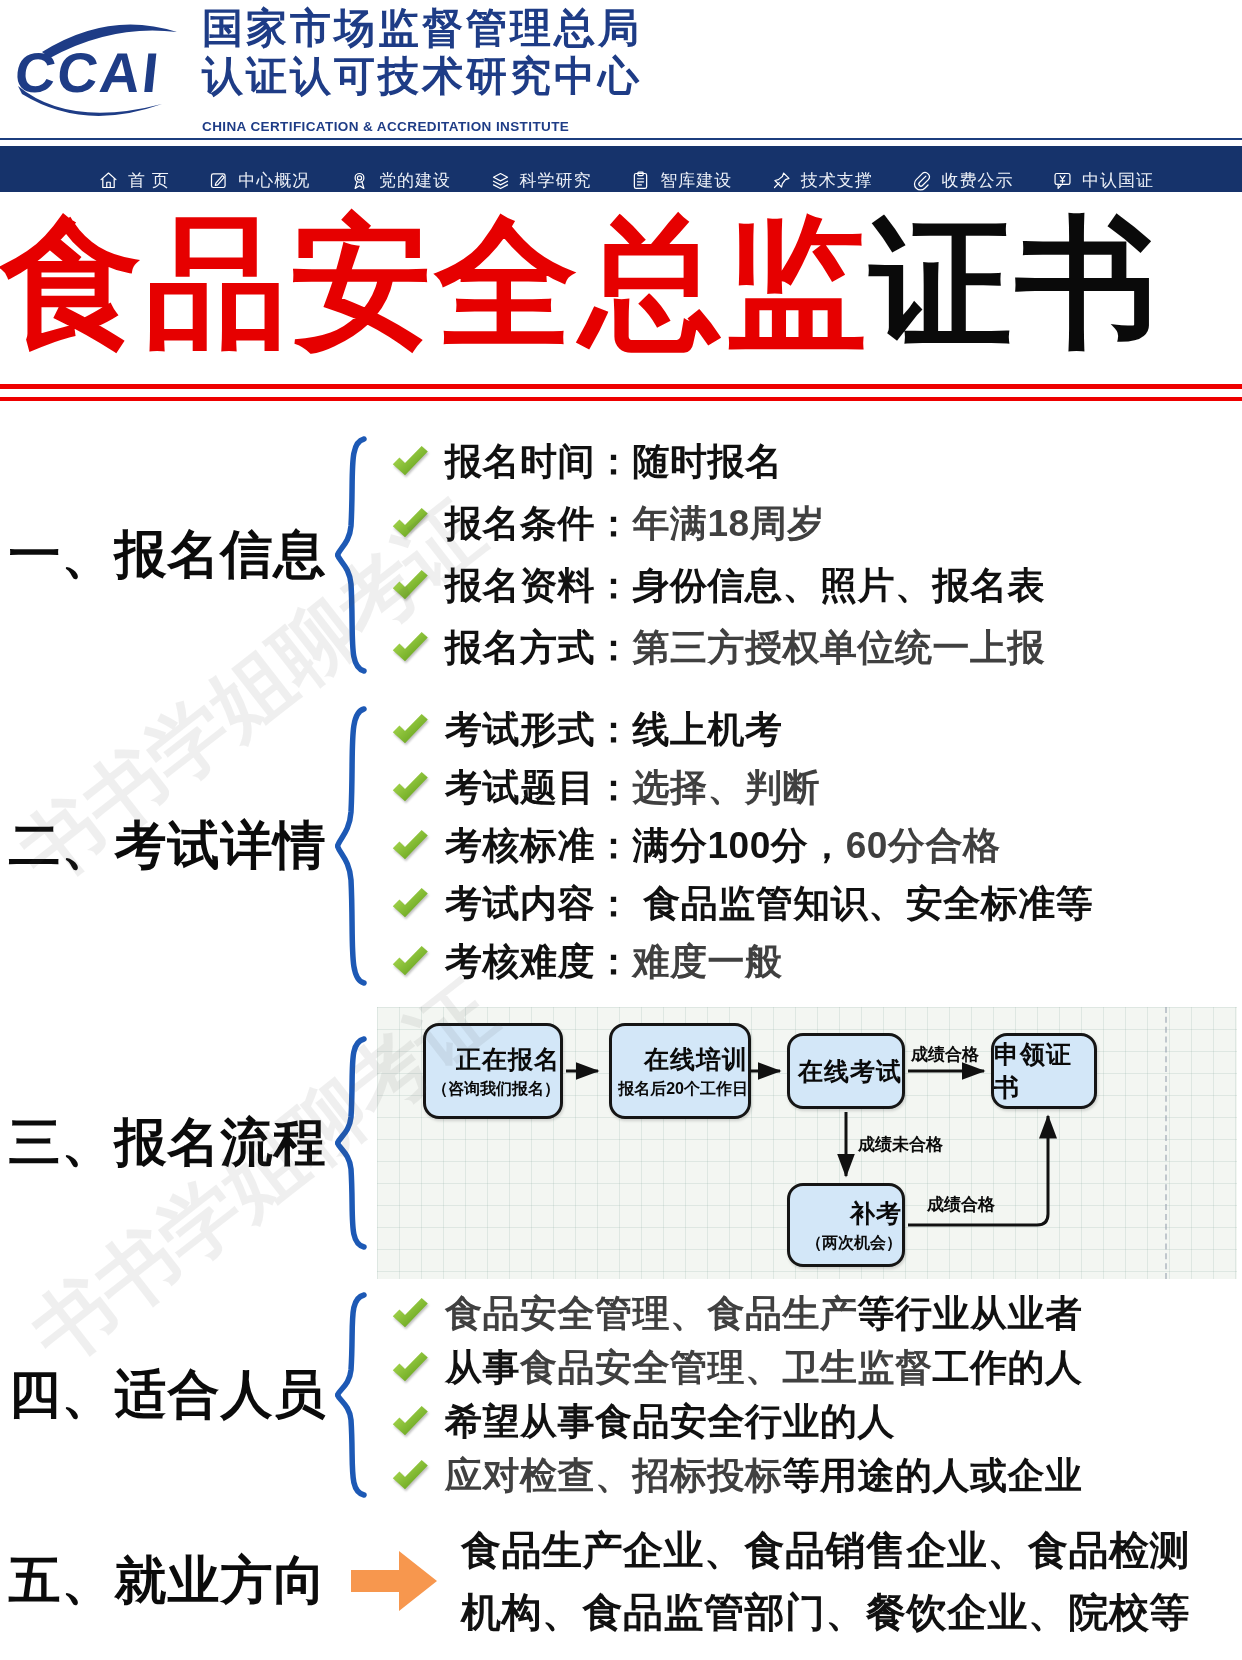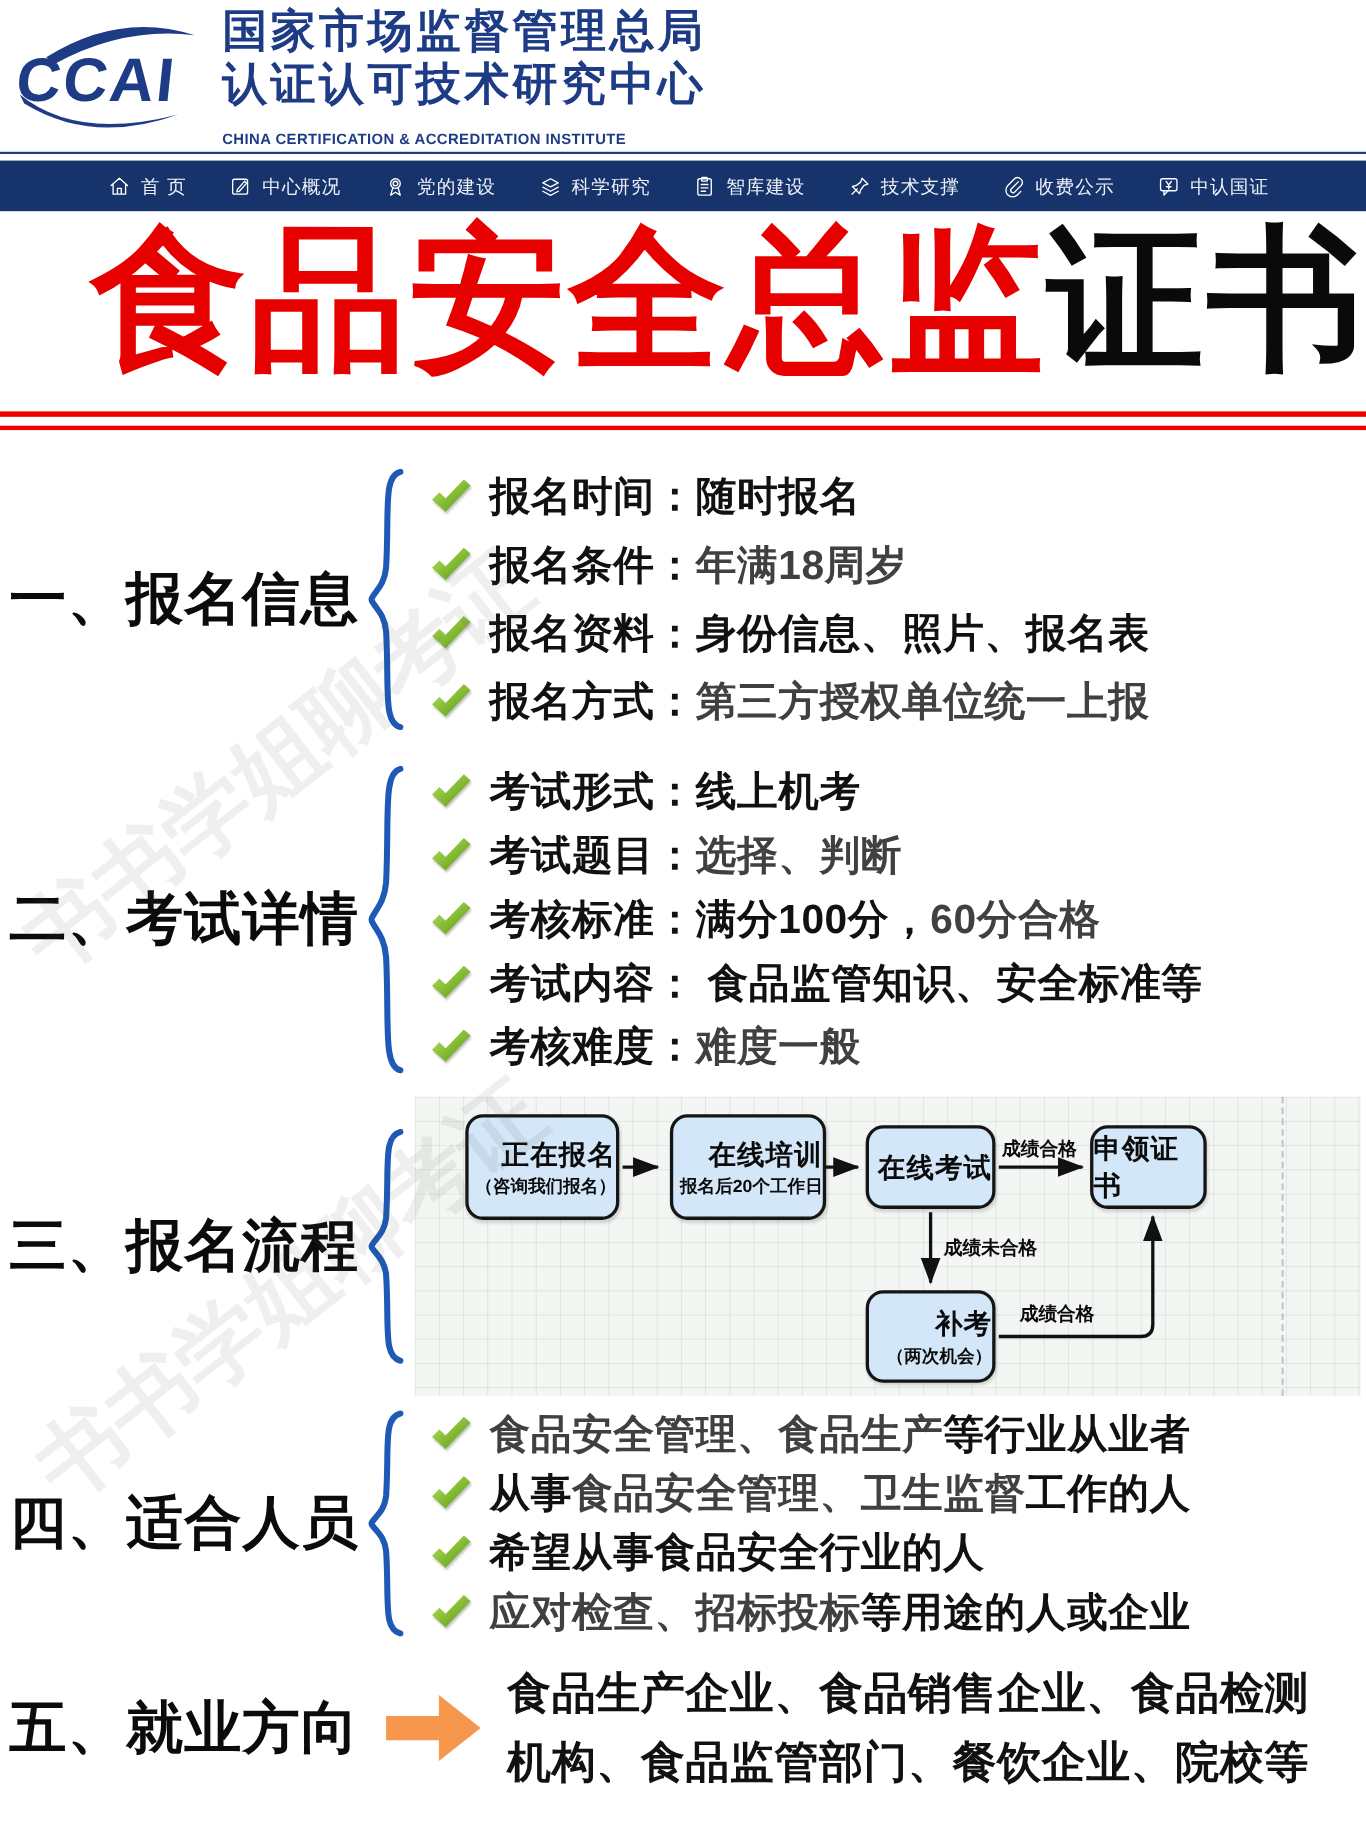--- a/index.html
+++ b/index.html
@@ -9,27 +9,27 @@
   }
   
   .header{display:flex;align-items:center;height:138px;padding-left:14px;box-sizing:border-box;}
   .logo-svg{flex:0 0 auto;}
   .org-block{margin-left:16px;}
   .org-cn{font-size:41px;font-weight:900;color:#1e3c86;letter-spacing:3px;line-height:1.18;}
   .org-en{font-size:13.5px;font-weight:700;color:#1e3c86;letter-spacing:0.4px;margin-top:19px;}
   .top-thinline{height:2px;background:#1c3e7e;}
   .top-gap{height:6px;background:#ffffff;}
   
-  .nav{height:46px;background:#16336b;display:flex;align-items:center;justify-content:space-between;
+  .nav{height:46px;background:#16336b;display:flex;align-items:flex-end;justify-content:space-between;
        padding:0 88px 0 98px;}
   .nav-item{display:flex;align-items:center;gap:9px;color:#edf1f8;font-size:17px;letter-spacing:1px;cursor:pointer;}
   .nav-item svg{display:block;}
   
   .big-title{
-    text-align:right;height:168px;line-height:160px;
+    text-align:left;padding-top:10px;height:168px;line-height:160px;
     font-family:"DejaVu Serif","Liberation Serif",serif;font-weight:900;
     font-size:142px;letter-spacing:3px;white-space:nowrap;
   }
   .title-red{color:#e60000;}
   .title-black{color:#0a0a0a;}
   
   .red-divider{margin-top:14px;}
   .red-divider .l1{height:5px;background:#ee0000;}
   .red-divider .sp{height:8px;background:#ffffff;}
   .red-divider .l2{height:4px;background:#ee0000;}

